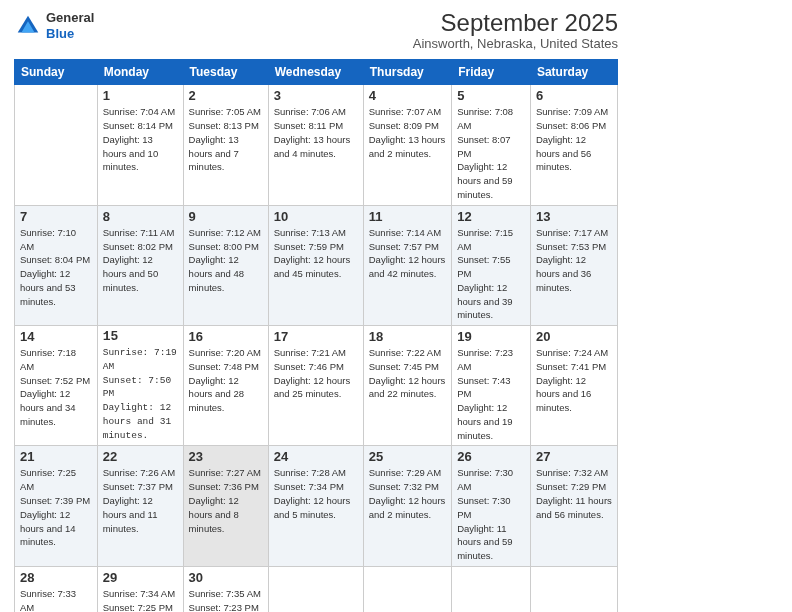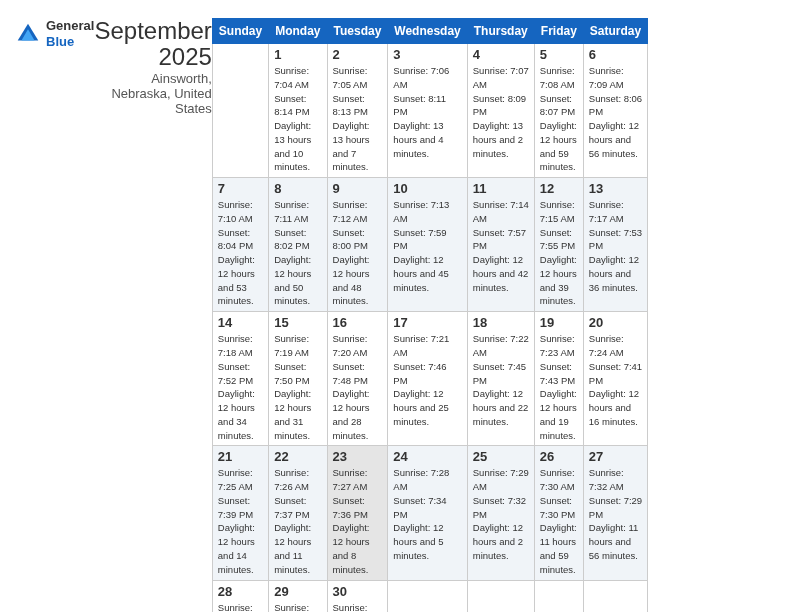--- a/index.html
+++ b/index.html
@@ -7,23 +7,23 @@
       width: 792px;
       height: 612px;
       background: #fff;
       font-family: Arial, sans-serif;
       font-size: 11px;
       overflow: hidden;
     }
     .page {
       width: 632px;
       height: 612px;
-      padding: 18px 14px;
+      padding: 10px 14px;
       display: flex;
-      flex-direction: row;
+      flex-direction: column;
     }
     .header {
       display: flex;
       justify-content: space-between;
       align-items: flex-start;
       margin-bottom: 8px;
     }
     .logo {
       display: flex;
       align-items: center;
@@ -179,21 +179,21 @@
           <td style="background: rgb(240, 244, 248);">
             <div class="day-number">13</div>
             <div class="day-info">Sunrise: 7:17 AM<br>Sunset: 7:53 PM<br>Daylight: 12 hours and 36 minutes.</div>
           </td>
         </tr>
         <tr>
           <td style="background: rgb(255, 255, 255);">
             <div class="day-number">14</div>
             <div class="day-info">Sunrise: 7:18 AM<br>Sunset: 7:52 PM<br>Daylight: 12 hours and 34 minutes.</div>
           </td>
-          <td style="background: rgb(255, 255, 255);">
+          <td style="background: rgb(255, 255, 255); font-family: Liberation Mono, monospace;">
             <div class="day-number">15</div>
             <div class="day-info">Sunrise: 7:19 AM<br>Sunset: 7:50 PM<br>Daylight: 12 hours and 31 minutes.</div>
           </td>
           <td style="background: rgb(255, 255, 255);">
             <div class="day-number">16</div>
             <div class="day-info">Sunrise: 7:20 AM<br>Sunset: 7:48 PM<br>Daylight: 12 hours and 28 minutes.</div>
           </td>
           <td style="background: rgb(255, 255, 255);">
             <div class="day-number">17</div>
             <div class="day-info">Sunrise: 7:21 AM<br>Sunset: 7:46 PM<br>Daylight: 12 hours and 25 minutes.</div>

